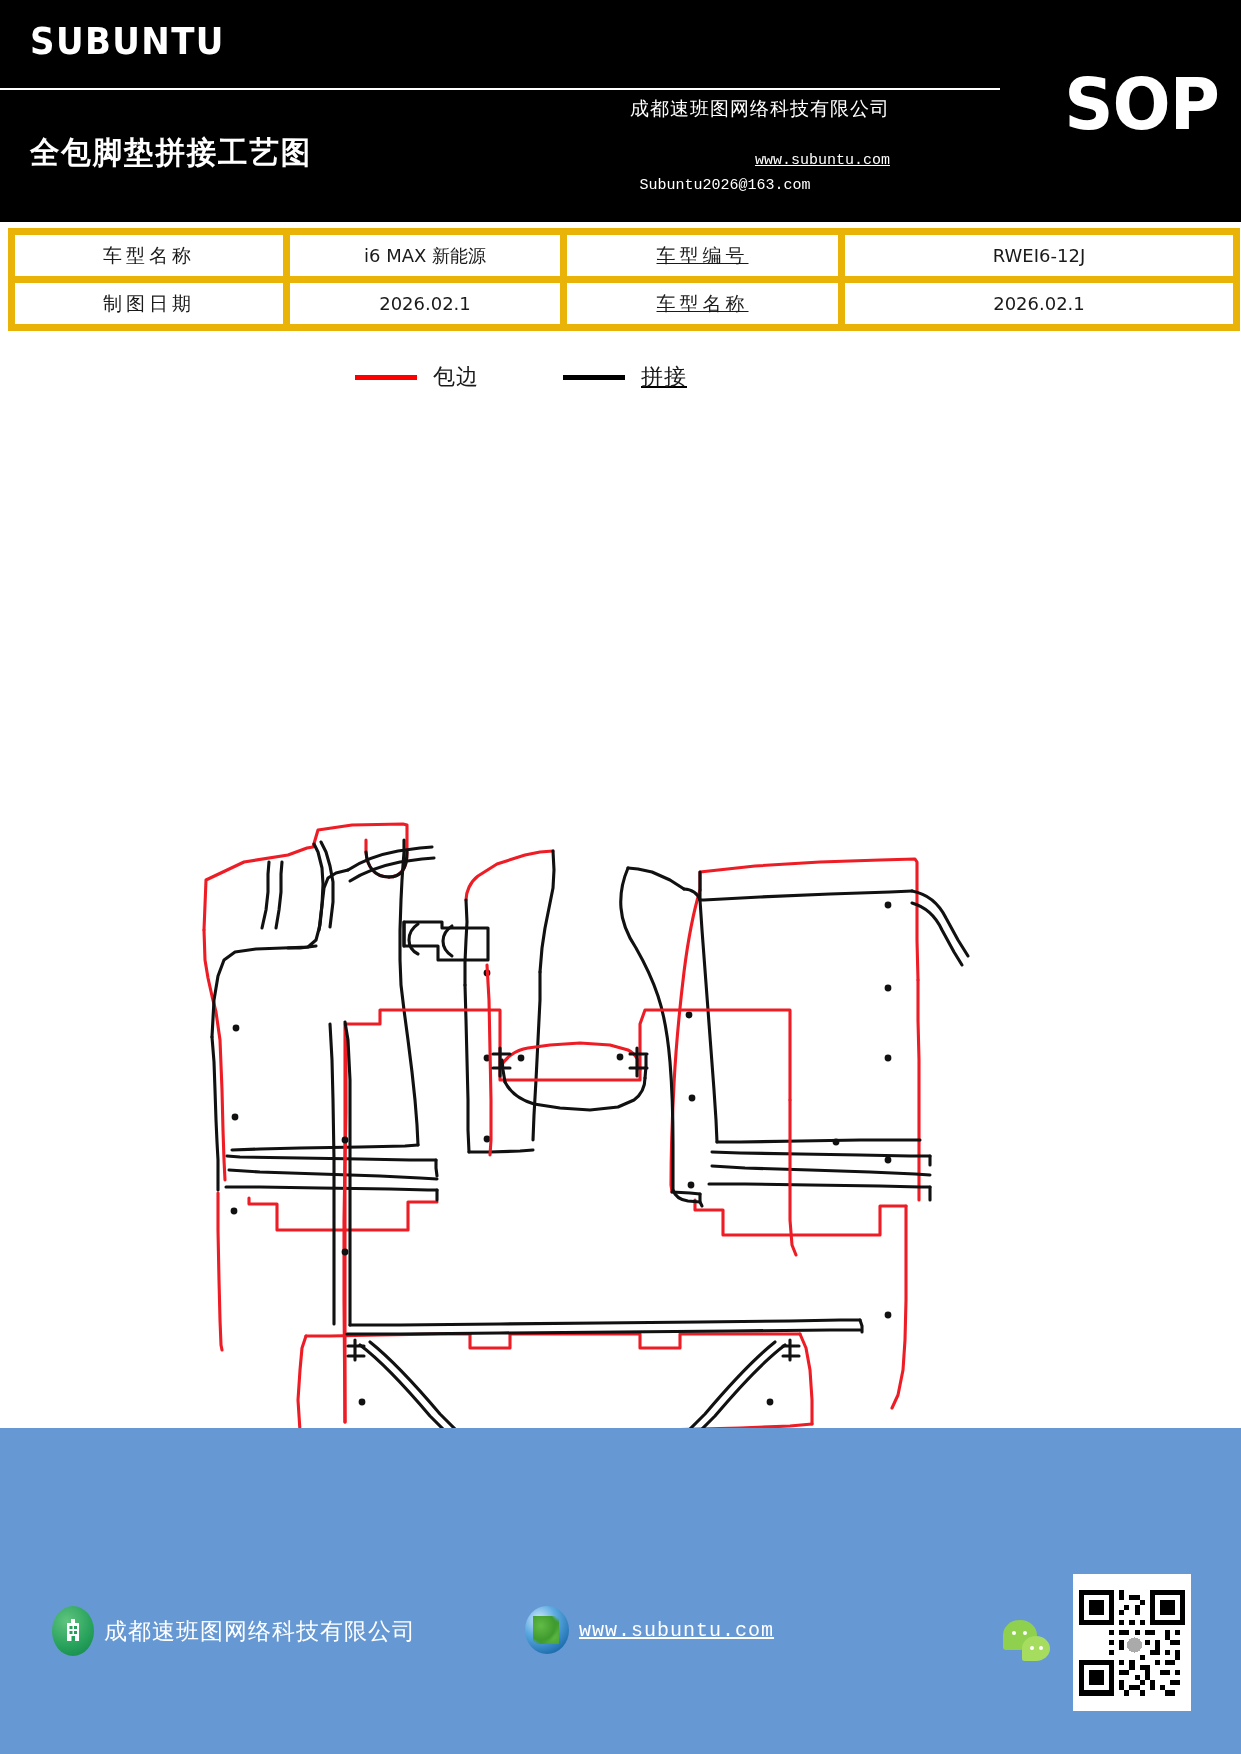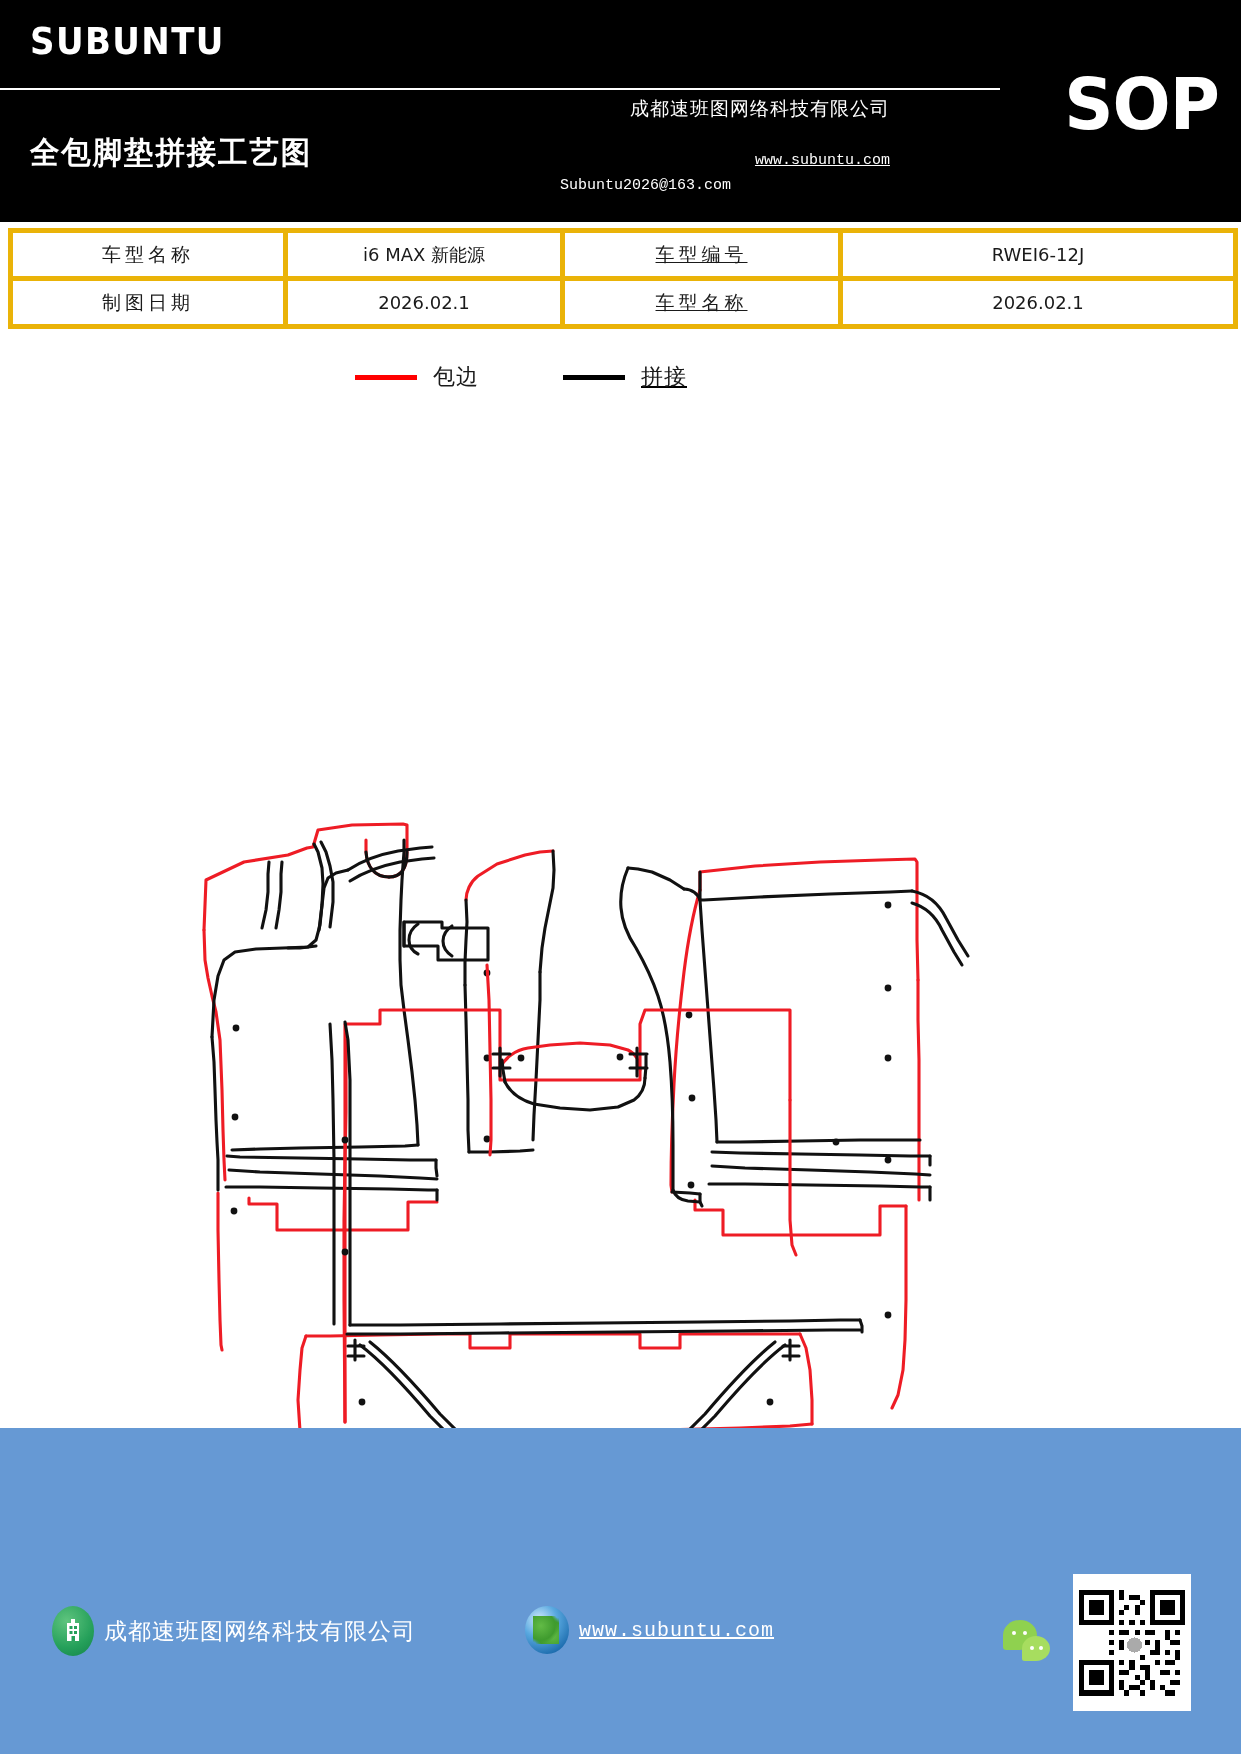--- a/index.html
+++ b/index.html
@@ -69,21 +69,21 @@
     text-align: right;
     font-family: "Liberation Mono", "DejaVu Sans Mono", monospace;
     font-size: 15px;
     color: #ffffff;
     text-decoration: underline;
   }
   .hdr-mail {
     position: absolute;
     left: 560px; top: 177px;
     width: 330px;
-    text-align: left;
+    text-align: center;
     font-family: "Liberation Mono", "DejaVu Sans Mono", monospace;
     font-size: 15px;
     color: #ffffff;
   }
   .sop-badge {
     position: absolute;
     right: 22px; top: 62px;
     font-family: "DejaVu Sans", sans-serif;
     font-weight: bold;
     font-size: 72px;
@@ -95,21 +95,21 @@
 
   
   .info-table {
     position: absolute;
     left: 8px; top: 228px;
     width: 1225px;
     border-collapse: collapse;
     table-layout: fixed;
   }
   .info-table td {
-    border: 5px solid #eab308;
+    border: 7px solid #eab308;
     height: 48px;
     text-align: center;
     vertical-align: middle;
     font-size: 19px;
     color: #1a1a1a;
     font-family: "Liberation Serif", "DejaVu Serif", serif;
   }
   .info-table td.label { letter-spacing: 4px; }
   .info-table td.value {
     font-family: "DejaVu Sans", sans-serif;

